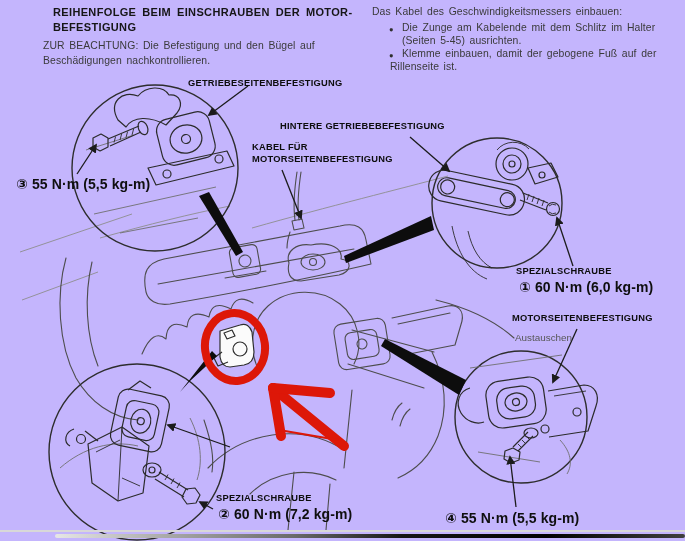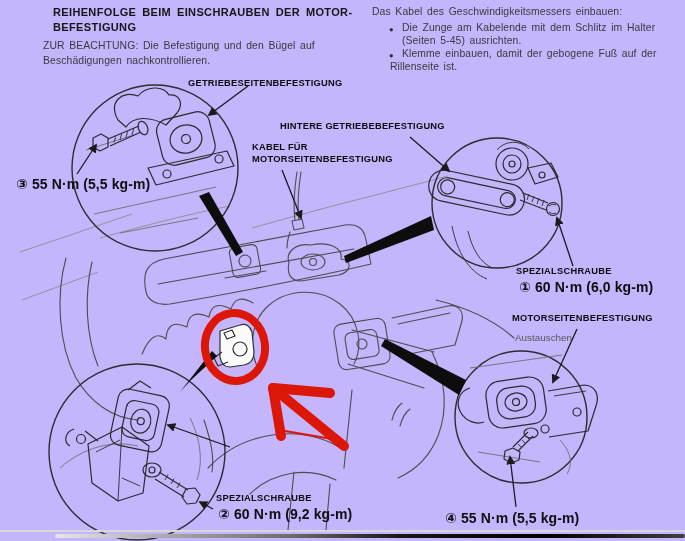--- a/index.html
+++ b/index.html
@@ -224,19 +224,19 @@
   <div class="t lbl" style="left:280px;top:122px">HINTERE GETRIEBEBEFESTIGUNG</div>
   <div class="t lbl" style="left:252px;top:143px">KABEL FÜR</div>
   <div class="t lbl" style="left:252px;top:155px">MOTORSEITENBEFESTIGUNG</div>
   <div class="t lbl" style="left:512px;top:314px">MOTORSEITENBEFESTIGUNG</div>
 
   <div class="t tq" style="left:16px;top:177px">③ 55 N·m (5,5 kg-m)</div>
   <div class="t lbl" style="left:516px;top:267px">SPEZIALSCHRAUBE</div>
   <div class="t tq" style="left:519px;top:280px">① 60 N·m (6,0 kg-m)</div>
   <div class="t sub" style="left:515px;top:293px">Austauschen</div>
   <div class="t lbl" style="left:216px;top:494px">SPEZIALSCHRAUBE</div>
-  <div class="t tq" style="left:218px;top:507px">② 60 N·m (9,2 kg-m)</div>
+  <div class="t tq" style="left:218px;top:507px">② 60 N·m (7,2 kg-m)</div>
   <div class="t sub" style="left:215px;top:520px">Austauschen</div>
   <div class="t tq" style="left:445px;top:511px">④ 55 N·m (5,5 kg-m)</div>
 
   <div class="scan1"></div>
   <div class="scan2"></div>
 </div>
 
 </body></html>

